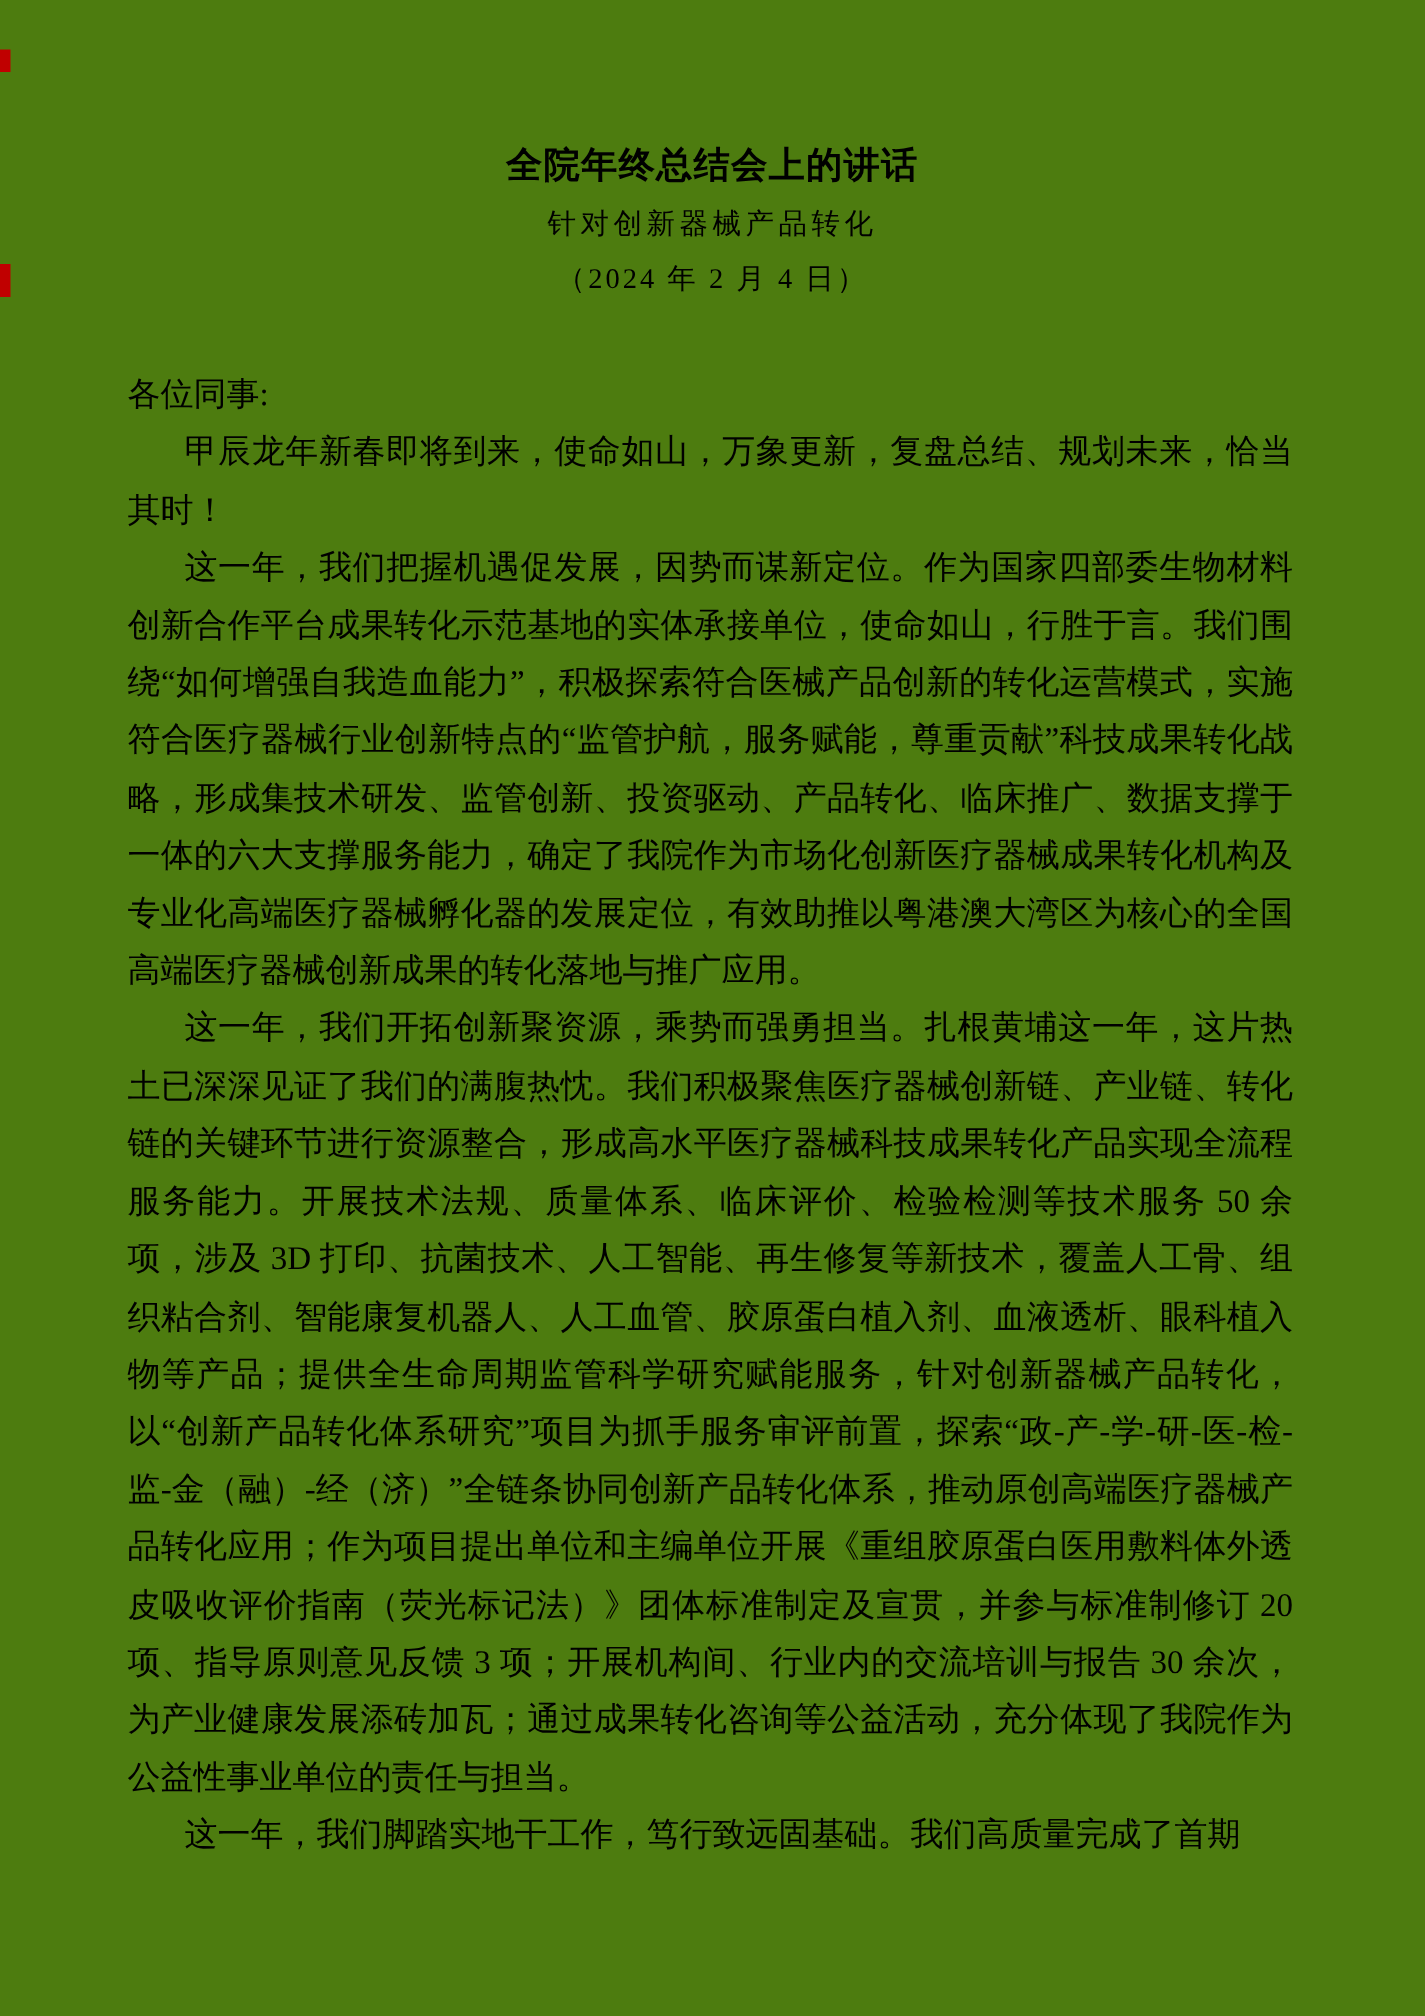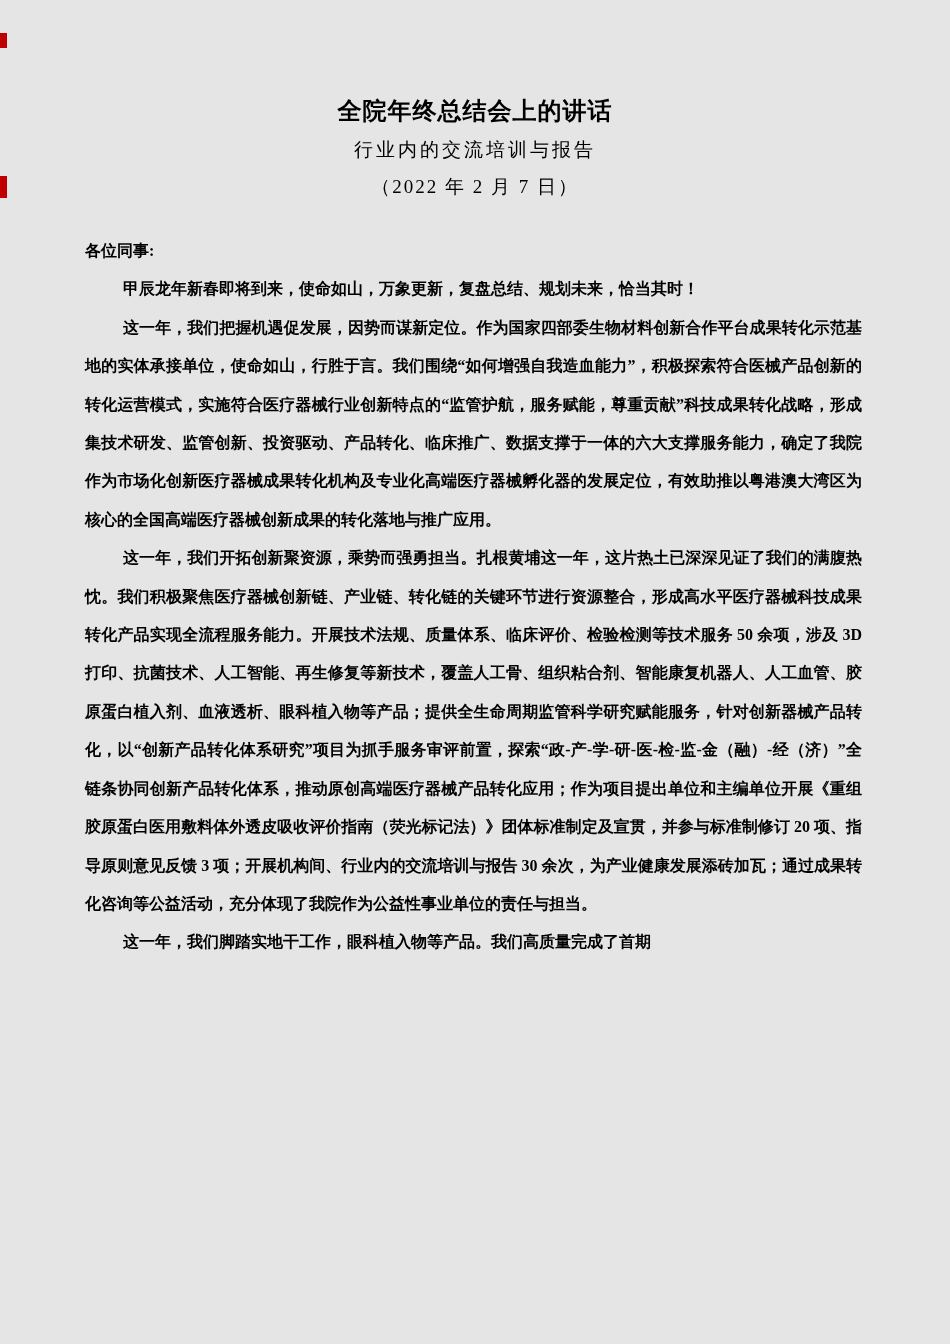--- a/index.html
+++ b/index.html
@@ -4,21 +4,21 @@
 <style>
   html, body {
     margin: 0;
     padding: 0;
     background: #ffffff;
   }
   .page {
     position: relative;
     width: 950px;
     height: 1344px;
-    background: #e5e5e5;
+    background: #4d7c0f;
     overflow: hidden;
     color: #000000;
     font-family: "Liberation Serif", "DejaVu Serif", serif;
   }
   .margin-mark {
     position: absolute;
     left: 0;
     width: 7px;
   }
   .mark-1 { top: 33px; height: 15px; }
@@ -39,26 +39,25 @@
     letter-spacing: 3px;
   }
   .doc-dateline {
     margin: 7px 90px 0 90px;
     text-align: center;
     font-size: 19px;
     line-height: 30px;
     letter-spacing: 2px;
   }
   .doc-body {
-    margin: 30px 88px 0 85px;
-    font-size: 16px;
+    margin: 42px 88px 0 85px;
+    font-size: 22px;
     line-height: 38.4px;
     text-align: justify;
     text-justify: inter-ideograph;
-    font-weight: bold;
   }
   .doc-body p {
     margin: 0;
     padding: 0;
   }
   p.greeting {
     text-indent: 0;
   }
   p.para {
     text-indent: 38px;
@@ -67,27 +66,27 @@
 </head>
 <body>
 
 <div class="page">
 
   <div class="margin-mark mark-1" style="background: rgb(192, 0, 0); top: 33px; height: 15px;"></div>
   <div class="margin-mark mark-2" style="background: rgb(192, 0, 0); top: 176px; height: 22px;"></div>
 
   <h1 class="doc-title">全院年终总结会上的讲话</h1>
 
-  <div class="doc-byline">行业内的交流培训与报告</div>
+  <div class="doc-byline">针对创新器械产品转化</div>
 
-  <div class="doc-dateline">（2022 年 2 月 7 日）</div>
+  <div class="doc-dateline">（2024 年 2 月 4 日）</div>
 
   <div class="doc-body">
     <p class="greeting">各位同事:</p>
     <div id="paragraph-list">
         <p class="para">甲辰龙年新春即将到来，使命如山，万象更新，复盘总结、规划未来，恰当其时！</p>
         <p class="para">这一年，我们把握机遇促发展，因势而谋新定位。作为国家四部委生物材料创新合作平台成果转化示范基地的实体承接单位，使命如山，行胜于言。我们围绕“如何增强自我造血能力”，积极探索符合医械产品创新的转化运营模式，实施符合医疗器械行业创新特点的“监管护航，服务赋能，尊重贡献”科技成果转化战略，形成集技术研发、监管创新、投资驱动、产品转化、临床推广、数据支撑于一体的六大支撑服务能力，确定了我院作为市场化创新医疗器械成果转化机构及专业化高端医疗器械孵化器的发展定位，有效助推以粤港澳大湾区为核心的全国高端医疗器械创新成果的转化落地与推广应用。</p>
         <p class="para">这一年，我们开拓创新聚资源，乘势而强勇担当。扎根黄埔这一年，这片热土已深深见证了我们的满腹热忱。我们积极聚焦医疗器械创新链、产业链、转化链的关键环节进行资源整合，形成高水平医疗器械科技成果转化产品实现全流程服务能力。开展技术法规、质量体系、临床评价、检验检测等技术服务 50 余项，涉及 3D 打印、抗菌技术、人工智能、再生修复等新技术，覆盖人工骨、组织粘合剂、智能康复机器人、人工血管、胶原蛋白植入剂、血液透析、眼科植入物等产品；提供全生命周期监管科学研究赋能服务，针对创新器械产品转化，以“创新产品转化体系研究”项目为抓手服务审评前置，探索“政-产-学-研-医-检-监-金（融）-经（济）”全链条协同创新产品转化体系，推动原创高端医疗器械产品转化应用；作为项目提出单位和主编单位开展《重组胶原蛋白医用敷料体外透皮吸收评价指南（荧光标记法）》团体标准制定及宣贯，并参与标准制修订 20 项、指导原则意见反馈 3 项；开展机构间、行业内的交流培训与报告 30 余次，为产业健康发展添砖加瓦；通过成果转化咨询等公益活动，充分体现了我院作为公益性事业单位的责任与担当。</p>
-        <p class="para">这一年，我们脚踏实地干工作，眼科植入物等产品。我们高质量完成了首期</p>
+        <p class="para">这一年，我们脚踏实地干工作，笃行致远固基础。我们高质量完成了首期</p>
       </div>
   </div>
 
 </div>
 
 </body></html>

